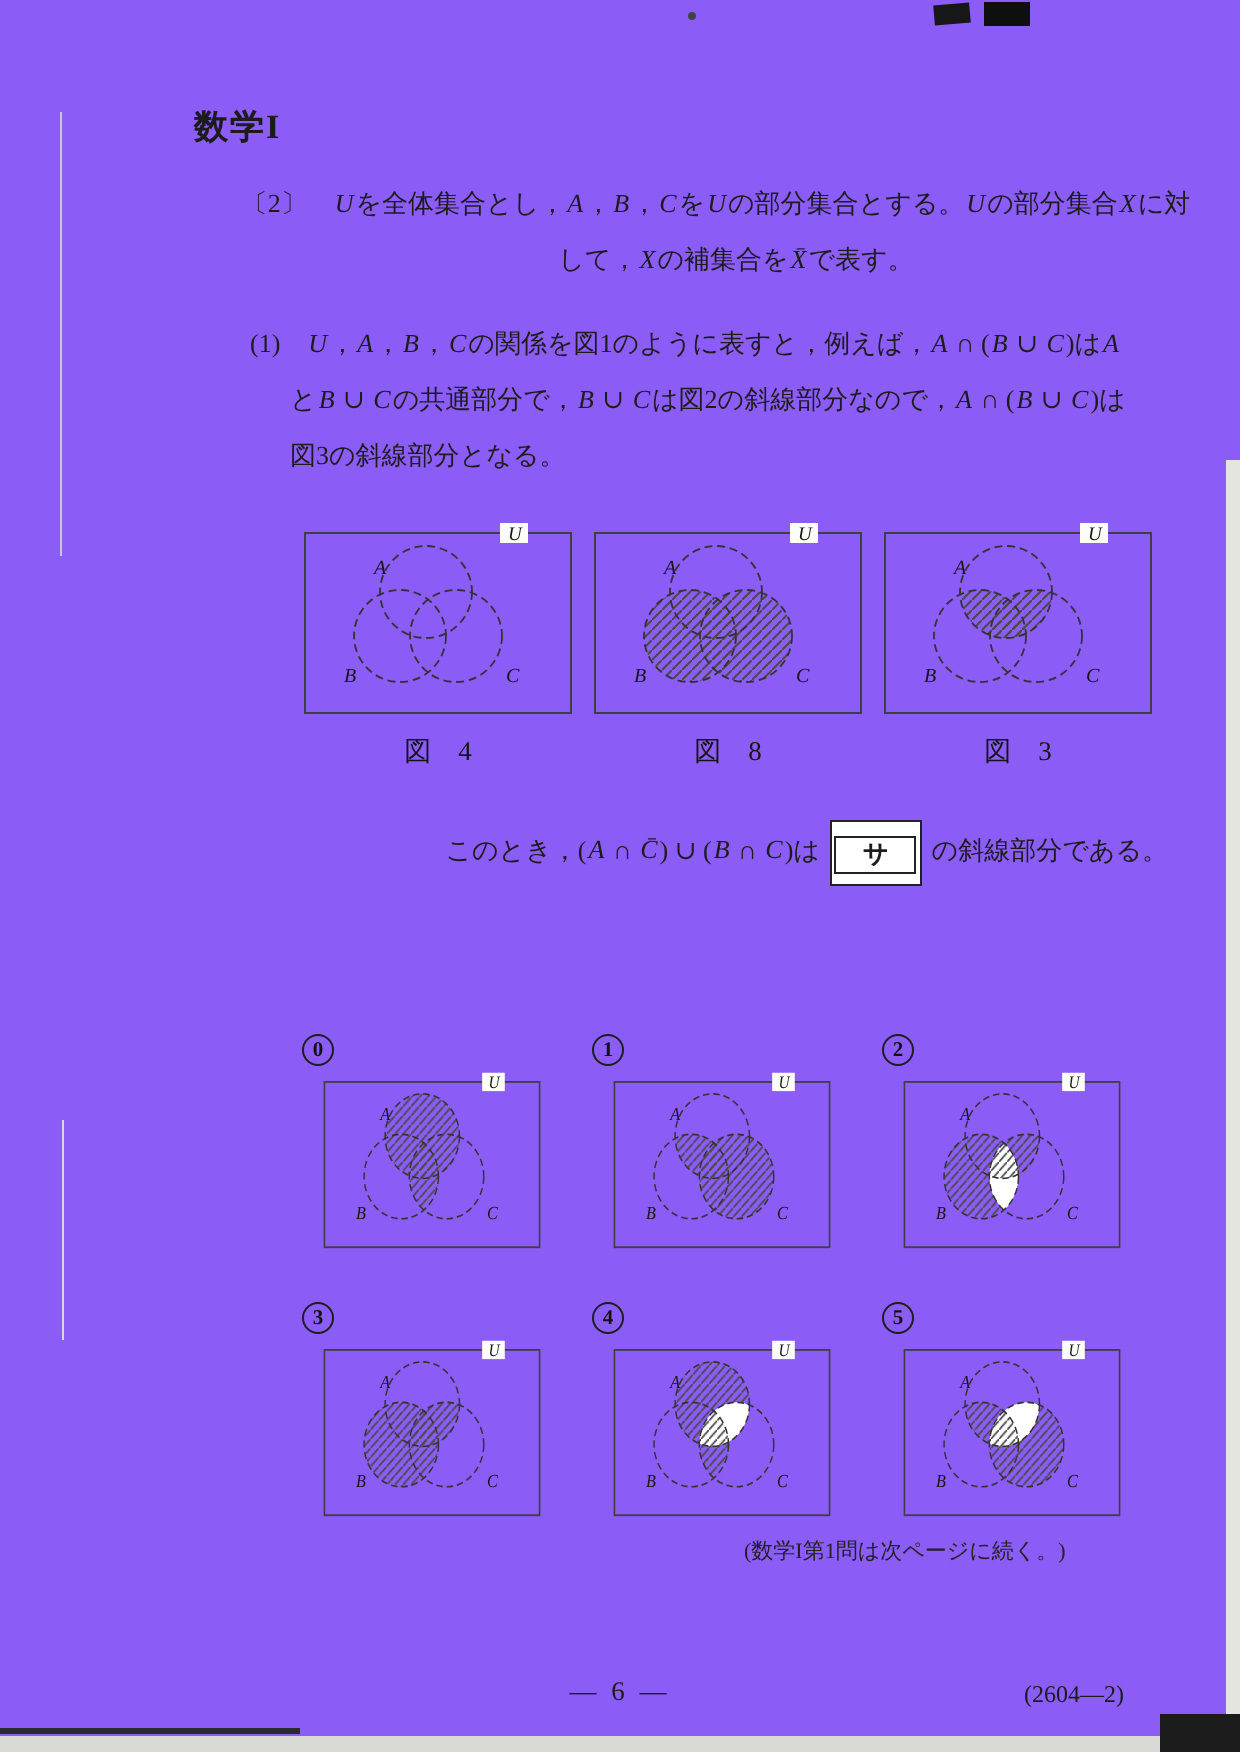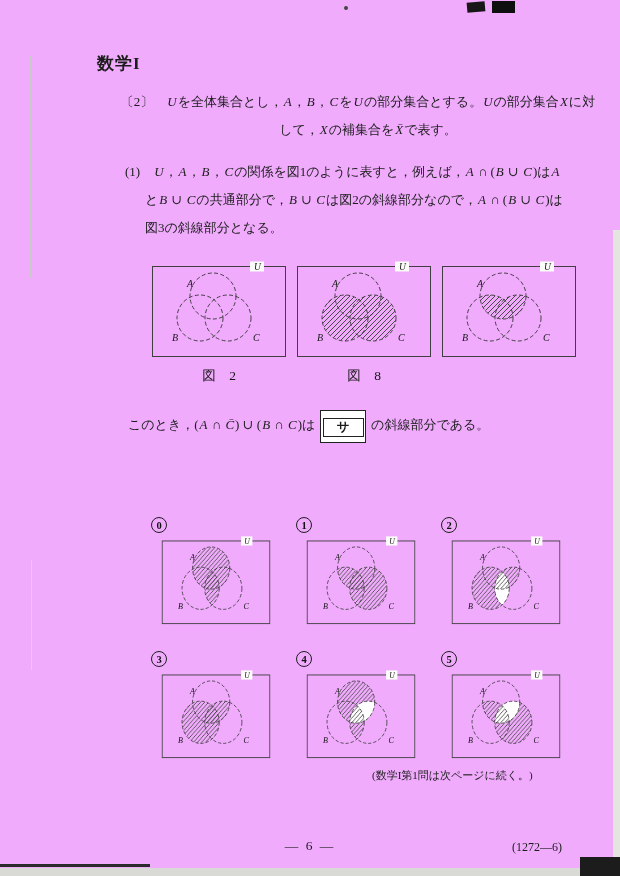--- a/index.html
+++ b/index.html
@@ -1,16 +1,16 @@
 <!DOCTYPE html>
 <html><head>
 <meta charset="utf-8">
 <style>
   html,body{margin:0;padding:0;background:#888;}
-  .page{position:relative;width:620px;height:876px;background:#f0abfc;overflow:hidden;
+  .page{position:relative;width:620px;height:876px;background:#8b5cf6;overflow:hidden;
         font-family:"Liberation Serif","DejaVu Serif",serif;color:#1c1c1c;}
   .abs{position:absolute;}
   .title{font-size:17px;font-weight:bold;letter-spacing:1px;}
   .para{font-size:13px;line-height:28px;width:470px;padding-left:20px;text-indent:-20px;}
   .para.noindent{padding-left:0;text-indent:0;}
   .mv{font-style:italic;font-family:"Liberation Serif",serif;padding:0 1px;}
   .ansbox{display:inline-block;border:1.5px solid #222;padding:1.5px;margin:0 5px;background:#fff;vertical-align:middle;}
   .ansbox-in{display:inline-block;border:1px solid #222;padding:0 13px;font-weight:bold;font-size:12.5px;line-height:17px;text-indent:0;}
   .figrow{display:flex;gap:9px;}
   .figblock{width:136px;text-align:center;}
@@ -66,21 +66,21 @@
           <rect x="1.5" y="6.5" width="133" height="90" fill="none" stroke="#3f3f3f" stroke-width="1"></rect>
           <circle cx="62" cy="36" r="23" fill="none" stroke="#333" stroke-width="0.9" stroke-dasharray="4 2.4"></circle>
           <circle cx="49" cy="58" r="23" fill="none" stroke="#333" stroke-width="0.9" stroke-dasharray="4 2.4"></circle>
           <circle cx="77" cy="58" r="23" fill="none" stroke="#333" stroke-width="0.9" stroke-dasharray="4 2.4"></circle>
           <text x="36" y="27" font-size="10">A</text>
           <text x="21" y="81" font-size="10">B</text>
           <text x="102" y="81" font-size="10">C</text>
           <rect x="99" y="1.5" width="14" height="10" fill="#fcfcfa"></rect>
           <text x="103" y="10" font-size="9.5">U</text>
         </svg>
-        <div class="figcap">図　2</div>
+        <div class="figcap">図　4</div>
       </div>
       <div class="figblock">
         <svg viewBox="0 0 136 98" width="136" height="98" preserveAspectRatio="none">
           <defs>
             <pattern id="h2" width="5" height="5" patternUnits="userSpaceOnUse">
               <path d="M-1,6 L6,-1" stroke="#4a4a4a" stroke-width="1"></path>
             </pattern>
             <clipPath id="cA2">
               <circle cx="62" cy="36" r="23"></circle>
             </clipPath>
@@ -130,24 +130,25 @@
           </g>
           <circle cx="62" cy="36" r="23" fill="none" stroke="#333" stroke-width="0.9" stroke-dasharray="4 2.4"></circle>
           <circle cx="49" cy="58" r="23" fill="none" stroke="#333" stroke-width="0.9" stroke-dasharray="4 2.4"></circle>
           <circle cx="77" cy="58" r="23" fill="none" stroke="#333" stroke-width="0.9" stroke-dasharray="4 2.4"></circle>
           <text x="36" y="27" font-size="10">A</text>
           <text x="21" y="81" font-size="10">B</text>
           <text x="102" y="81" font-size="10">C</text>
           <rect x="99" y="1.5" width="14" height="10" fill="#fcfcfa"></rect>
           <text x="103" y="10" font-size="9.5">U</text>
         </svg>
+        <div class="figcap">図　3</div>
       </div>
     </div>
 
-  <div class="abs para noindent" style="left:128px;top:410px;width:470px;">このとき，(<span class="mv">A</span> ∩ <span class="mv">C̄</span>) ∪ (<span class="mv">B</span> ∩ <span class="mv">C</span>)は<span class="ansbox"><span class="ansbox-in">サ</span></span>の斜線部分である。</div>
+  <div class="abs para noindent" style="left:114px;top:410px;width:470px;text-align:right;">このとき，(<span class="mv">A</span> ∩ <span class="mv">C̄</span>) ∪ (<span class="mv">B</span> ∩ <span class="mv">C</span>)は<span class="ansbox"><span class="ansbox-in">サ</span></span>の斜線部分である。</div>
 
   <div class="abs optgrid" style="left:148px;top:516px;" id="optgrid">
       <div class="optcell">
         <span class="optnum">0</span>
         <div class="optbox">
           <svg viewBox="0 0 136 98" width="110" height="90" preserveAspectRatio="none">
             <defs>
               <pattern id="h4" width="5" height="5" patternUnits="userSpaceOnUse">
                 <path d="M-1,6 L6,-1" stroke="#4a4a4a" stroke-width="1"></path>
               </pattern>
@@ -353,15 +354,15 @@
             <text x="102" y="81" font-size="10">C</text>
             <rect x="99" y="1.5" width="14" height="10" fill="#fcfcfa"></rect>
             <text x="103" y="10" font-size="9.5">U</text>
           </svg>
         </div>
       </div>
     </div>
 
   <div class="abs footer-note" style="left:372px;top:768px;">(数学I第1問は次ページに続く。)</div>
   <div class="abs pageno" style="left:0;right:0;top:838px;text-align:center;">— 6 —</div>
-  <div class="abs code" style="left:512px;top:840px;">(1272—6)</div>
+  <div class="abs code" style="left:512px;top:840px;">(2604—2)</div>
 
 </div>
 
 </body></html>

